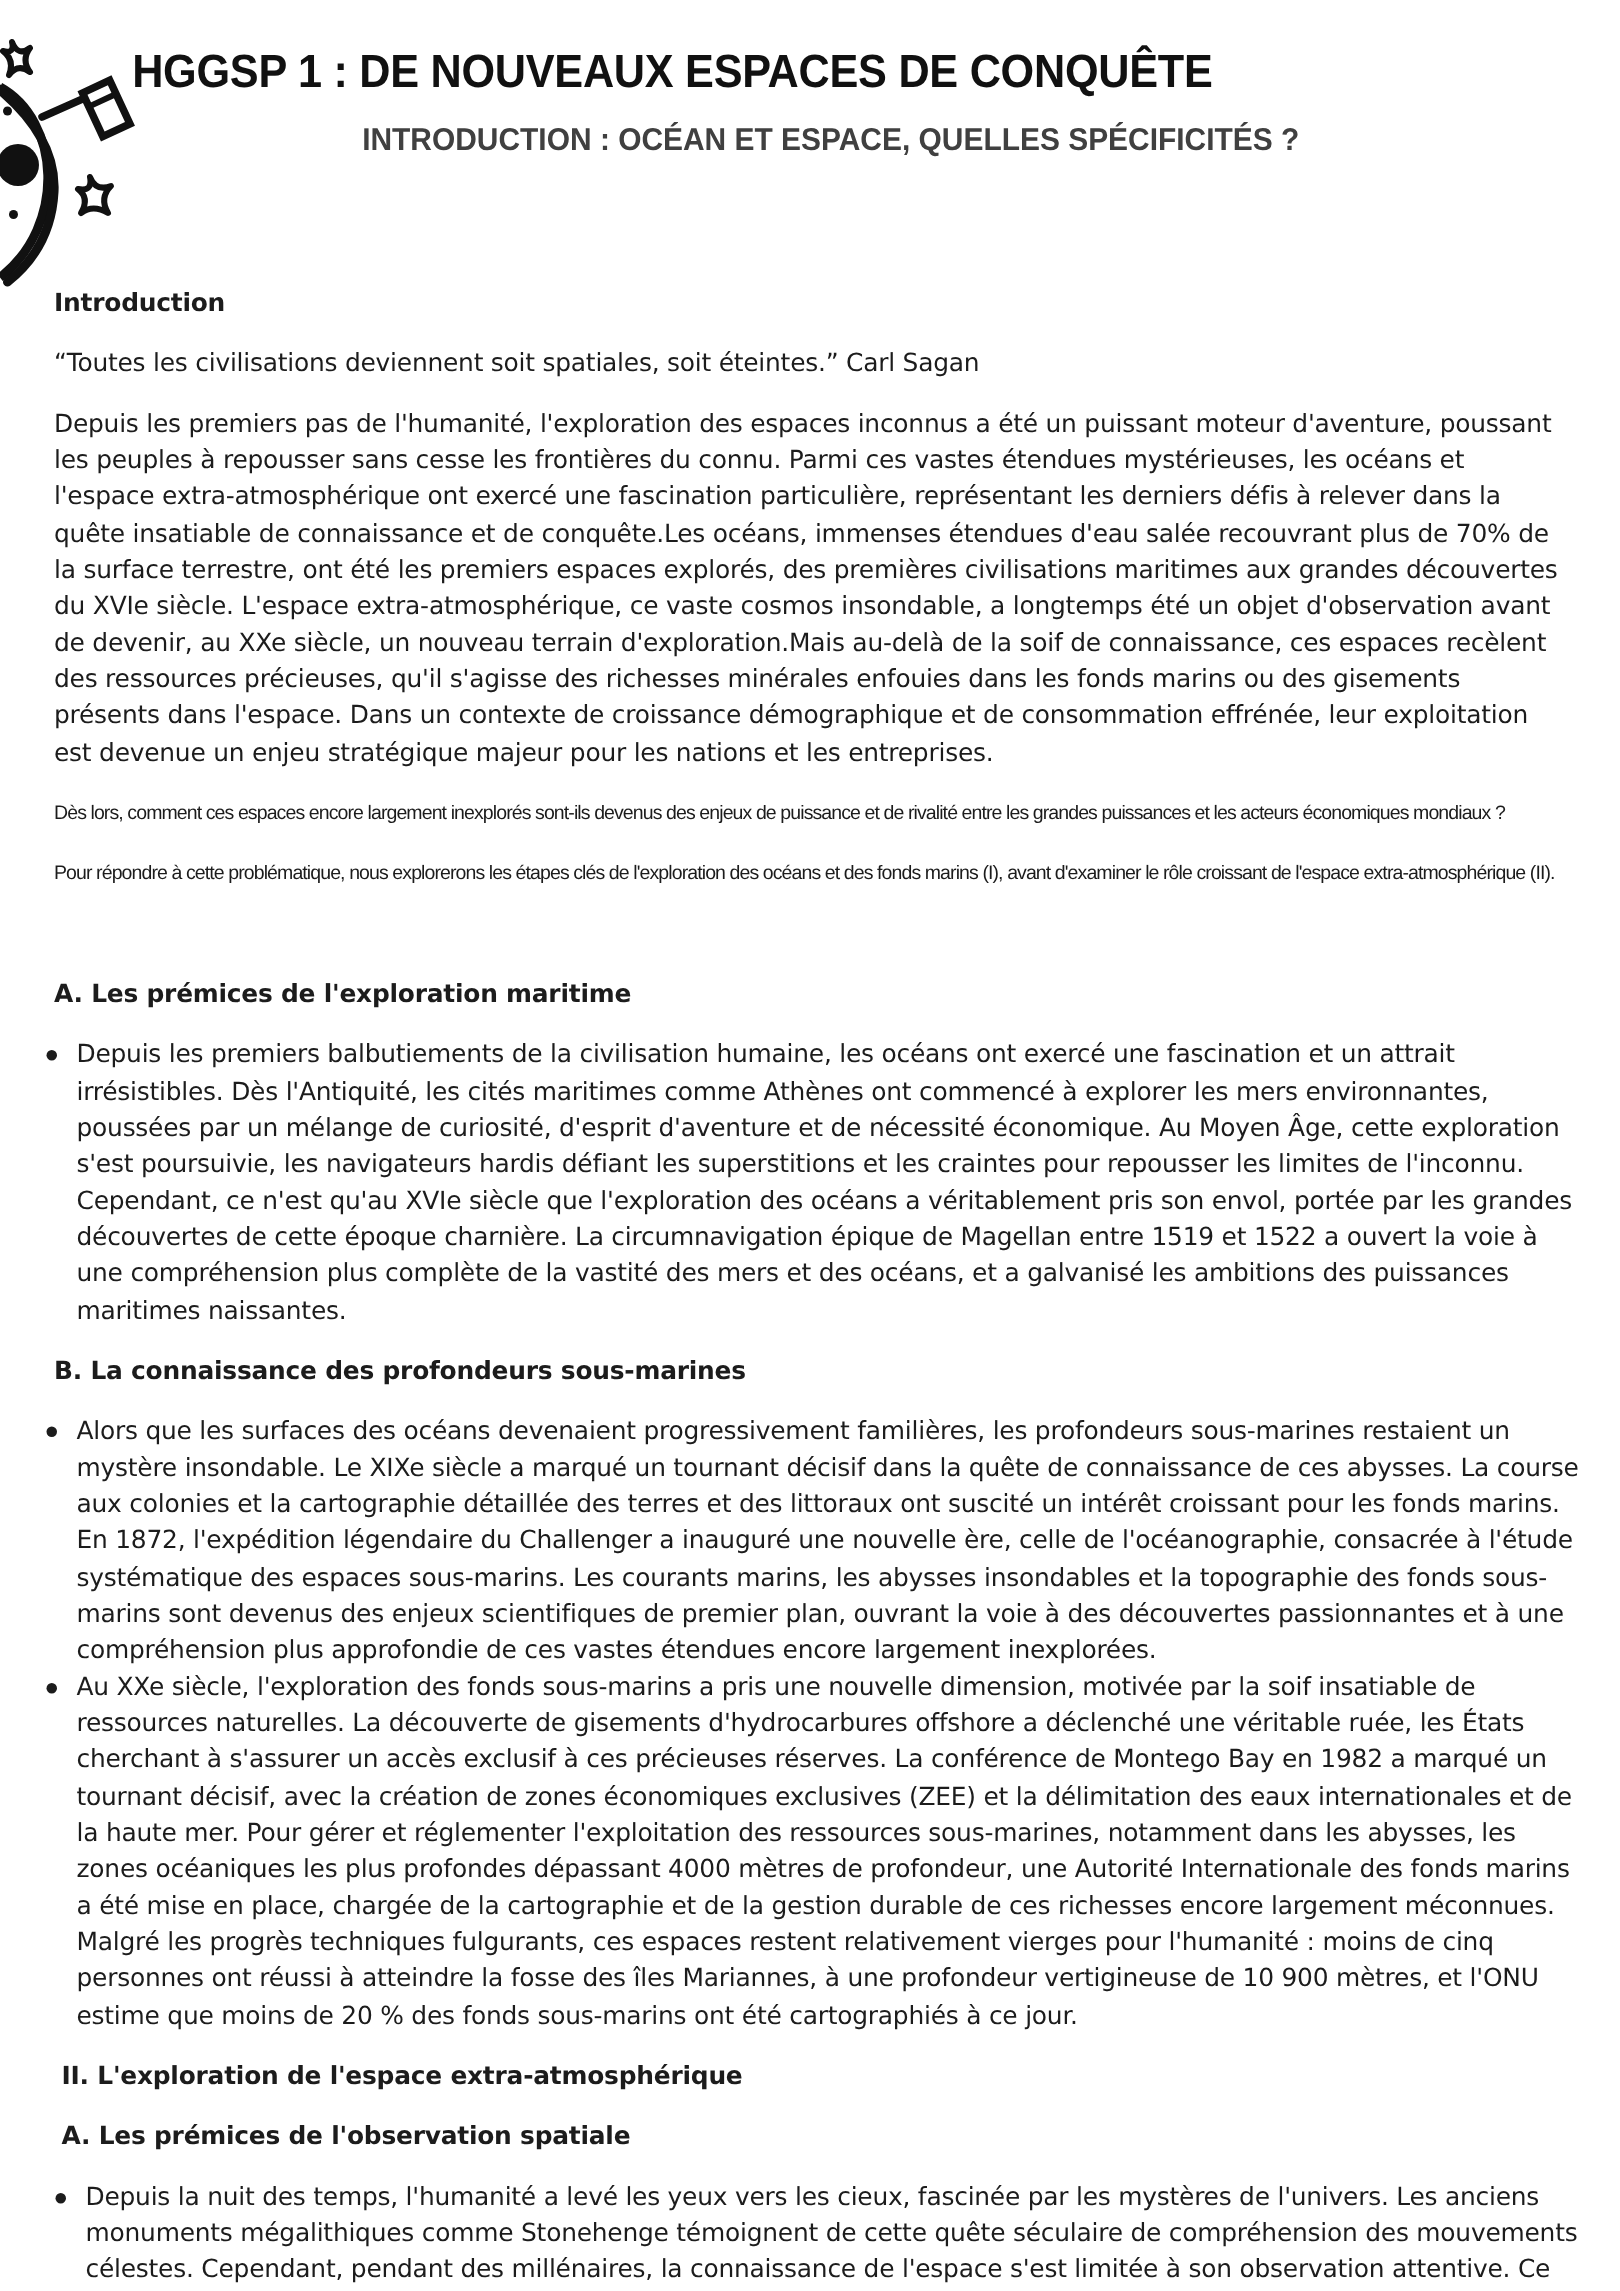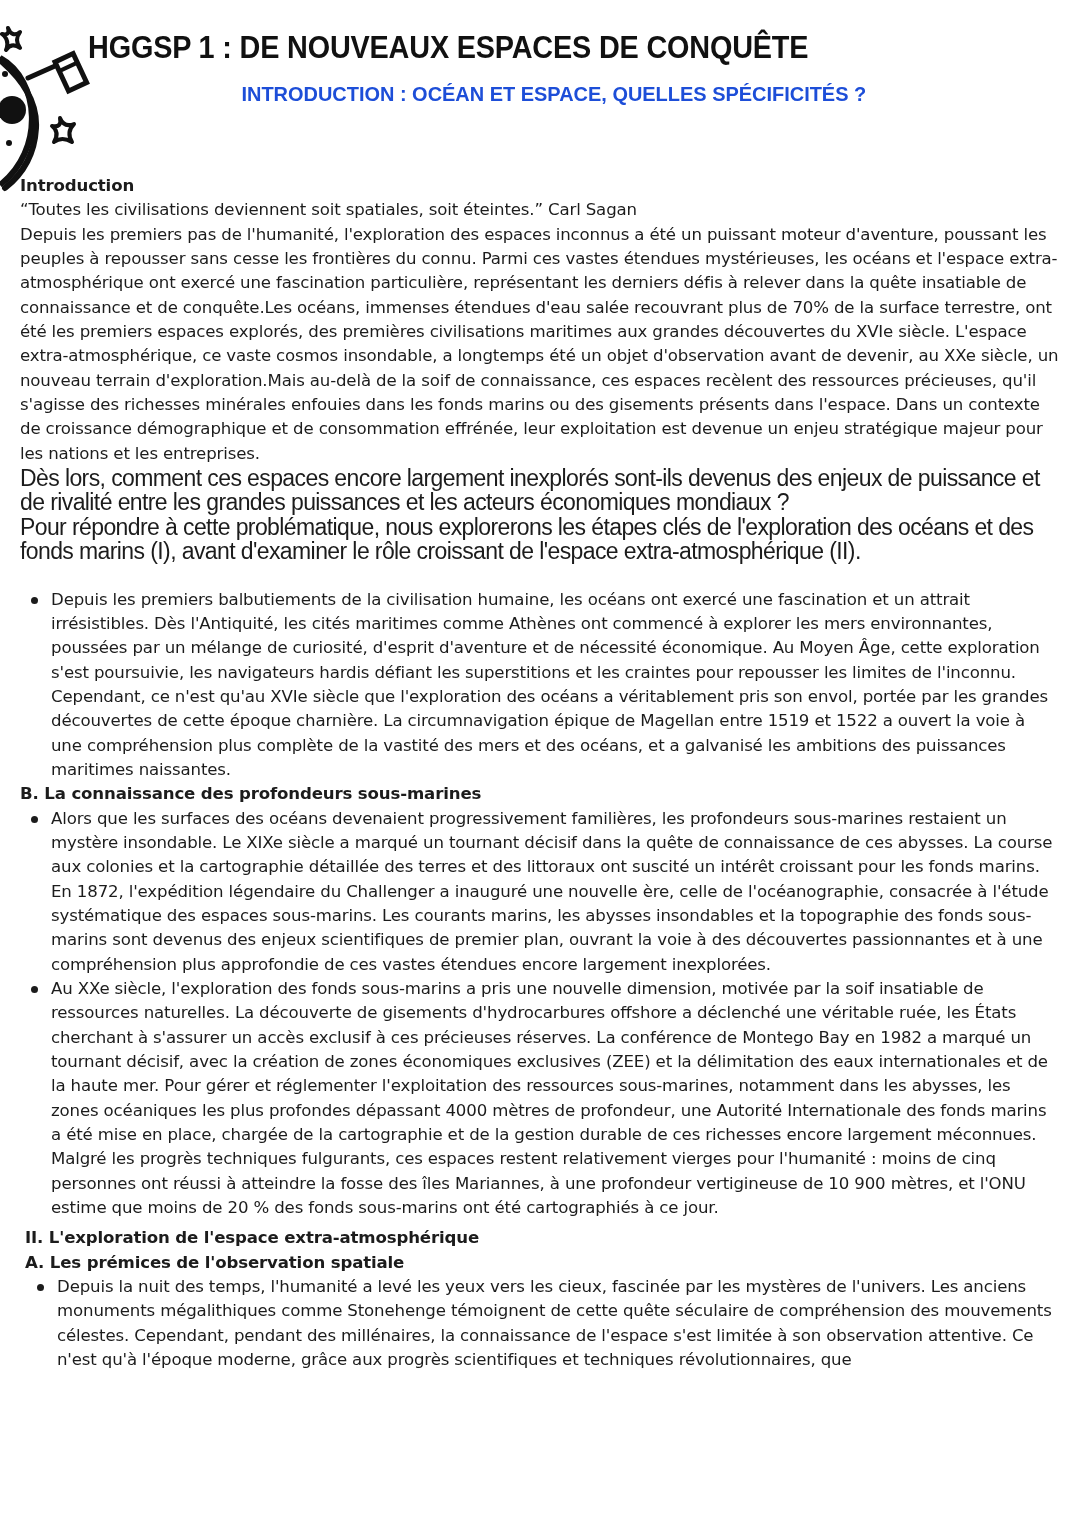--- a/index.html
+++ b/index.html
@@ -37,33 +37,33 @@
     .title span { display: inline-block; transform: scaleX(0.93); transform-origin: center; margin-left: 28px; }
     .subtitle {
       position: absolute;
       top: 82px;
       left: 0;
       width: 1080px;
       text-align: center;
       font-family: "Liberation Sans", sans-serif;
       font-weight: bold;
       font-size: 21px;
-      color: #1d4ed8;
+      color: #404040;
     }
     .subtitle span { display: inline-block; transform: scaleX(0.95); margin-left: 28px; }
     .content {
       position: absolute;
       top: 174px;
       left: 20px;
       width: 1040px;
       font-size: 16.6px;
       line-height: 24.35px;
       letter-spacing: -0.15px;
     }
-    .content p { margin: 0; }
+    .content p { margin: 16px; }
     .h-bold { font-weight: bold; }
     .gap { height: 24px; }
     .part2 { padding-left: 5px; }
     ul.bullets {
       list-style: none;
       margin: 0;
       padding-left: 31px;
     }
     ul.bullets li {
       position: relative;
@@ -74,21 +74,21 @@
       left: -20px;
       top: 9px;
       width: 7px;
       height: 7px;
       border-radius: 50%;
       background: #1c1c1c;
     }
     .part2 ul.bullets { padding-left: 32px; }
     .condensed {
       font-family: "Liberation Sans", sans-serif;
-      font-size: 23px;
+      font-size: 13px;
       letter-spacing: -0.6px;
       transform-origin: left;
     }
   </style>
 </head>
 <body>
 
 <svg class="deco" viewBox="0 0 110 200" xmlns="http://www.w3.org/2000/svg">
 
   <path d="M -40 58 A 75 75 0 0 1 -40 182 M 0 58 C 40 80 45 150 0 185" fill="none" stroke="#111" stroke-width="6"></path>
@@ -116,20 +116,21 @@
   <p class="h-bold">Introduction</p>
   <p>“Toutes les civilisations deviennent soit spatiales, soit éteintes.” Carl Sagan</p>
   <p>Depuis les premiers pas de l'humanité, l'exploration des espaces inconnus a été un puissant moteur d'aventure, poussant les peuples à repousser sans cesse les frontières du connu. Parmi ces vastes étendues mystérieuses, les océans et l'espace extra-atmosphérique ont exercé une fascination particulière, représentant les derniers défis à relever dans la quête insatiable de connaissance et de conquête.Les océans, immenses étendues d'eau salée recouvrant plus de 70% de la surface terrestre, ont été les premiers espaces explorés, des premières civilisations maritimes aux grandes découvertes du XVIe siècle. L'espace extra-atmosphérique, ce vaste cosmos insondable, a longtemps été un objet d'observation avant de devenir, au XXe siècle, un nouveau terrain d'exploration.Mais au-delà de la soif de connaissance, ces espaces recèlent des ressources précieuses, qu'il s'agisse des richesses minérales enfouies dans les fonds marins ou des gisements présents dans l'espace. Dans un contexte de croissance démographique et de consommation effrénée, leur exploitation est devenue un enjeu stratégique majeur pour les nations et les entreprises.</p>
   <p class="condensed">Dès lors, comment ces espaces encore largement inexplorés sont-ils devenus des enjeux de puissance et de rivalité entre les grandes puissances et les acteurs économiques mondiaux ?</p>
   <p class="condensed">Pour répondre à cette problématique, nous explorerons les étapes clés de l'exploration des océans et des fonds marins (I), avant d'examiner le rôle croissant de l'espace extra-atmosphérique (II).</p>
 
   <div class="gap"></div>
 
   <div class="part1">
 
+    <p class="h-bold">A. Les prémices de l'exploration maritime</p>
     <ul class="bullets">
       <li>Depuis les premiers balbutiements de la civilisation humaine, les océans ont exercé une fascination et un attrait irrésistibles. Dès l'Antiquité, les cités maritimes comme Athènes ont commencé à explorer les mers environnantes, poussées par un mélange de curiosité, d'esprit d'aventure et de nécessité économique. Au Moyen Âge, cette exploration s'est poursuivie, les navigateurs hardis défiant les superstitions et les craintes pour repousser les limites de l'inconnu. Cependant, ce n'est qu'au XVIe siècle que l'exploration des océans a véritablement pris son envol, portée par les grandes découvertes de cette époque charnière. La circumnavigation épique de Magellan entre 1519 et 1522 a ouvert la voie à une compréhension plus complète de la vastité des mers et des océans, et a galvanisé les ambitions des puissances maritimes naissantes.</li>
     </ul>
 
     <p class="h-bold">B. La connaissance des profondeurs sous-marines</p>
     <ul class="bullets">
       <li>Alors que les surfaces des océans devenaient progressivement familières, les profondeurs sous-marines restaient un mystère insondable. Le XIXe siècle a marqué un tournant décisif dans la quête de connaissance de ces abysses. La course aux colonies et la cartographie détaillée des terres et des littoraux ont suscité un intérêt croissant pour les fonds marins. En 1872, l'expédition légendaire du Challenger a inauguré une nouvelle ère, celle de l'océanographie, consacrée à l'étude systématique des espaces sous-marins. Les courants marins, les abysses insondables et la topographie des fonds sous-marins sont devenus des enjeux scientifiques de premier plan, ouvrant la voie à des découvertes passionnantes et à une compréhension plus approfondie de ces vastes étendues encore largement inexplorées.</li>
     </ul>
 
     <ul class="bullets">

